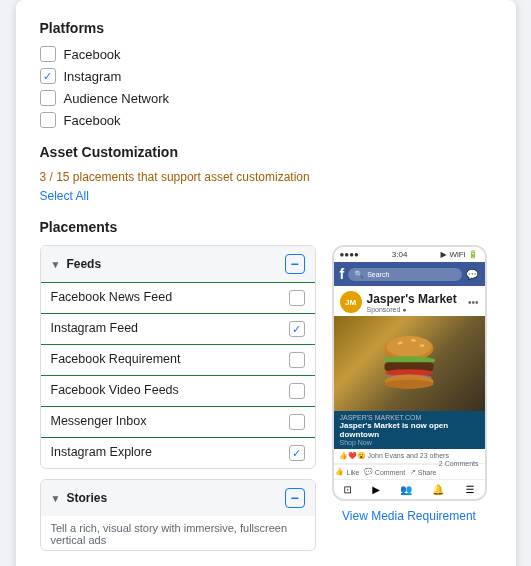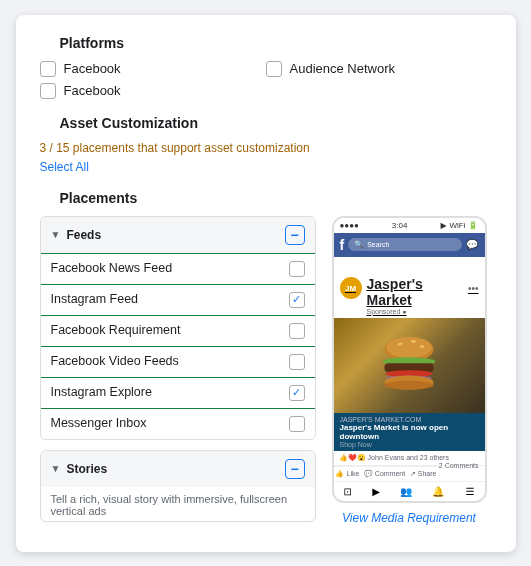--- a/index.html
+++ b/index.html
@@ -17,25 +17,24 @@
       border-radius: 8px;
       box-shadow: 0 2px 8px rgba(0,0,0,0.15);
       width: 500px;
       padding: 20px 24px;
     }
     .section-title {
       font-weight: 700;
       font-size: 14px;
       color: #1c1e21;
       margin-bottom: 10px;
-      margin-left: 20px;
     }
     .platforms-grid {
       display: grid;
-      grid-template-columns: 1fr 1fr;
+      grid-template-columns: 1fr;
       gap: 6px 0;
       margin-bottom: 16px;
     }
     .platform-item {
       display: flex;
       align-items: center;
       gap: 8px;
       color: #1c1e21;
     }
     .checkbox {
@@ -191,42 +190,40 @@
     .fb-icon-row {
       display: flex;
       gap: 4px;
       align-items: center;
     }
     .post-header {
       display: flex;
       align-items: center;
       gap: 5px;
       padding: 5px 6px 3px;
-      text-decoration: underline;
     }
     .avatar {
       width: 22px;
       height: 22px;
       border-radius: 50%;
       background: #e4a000;
       display: flex;
       align-items: center;
       justify-content: center;
       color: #fff;
       font-size: 8px;
       font-weight: 700;
     }
     .post-meta {
       flex: 1;
     }
     .post-name {
-      font-size: 14px;
+      font-size: 12px;
       font-weight: 700;
       color: #1c1e21;
-      margin-top: 14px;
     }
     .post-type {
       font-size: 7px;
       color: #606770;
     }
     .post-image {
       width: 100%;
       height: 95px;
       background: linear-gradient(135deg, #8B6914 0%, #c49a3c 30%, #6d5a2e 60%, #3a3020 100%);
       position: relative;
@@ -280,36 +277,39 @@
       border-top: 1px solid #eee;
     }
     .view-media-link {
       color: #1877f2;
       font-size: 12px;
       text-align: center;
       display: block;
       margin-top: 8px;
       cursor: pointer;
       font-weight: 500;
-      font-style: italic;
     }
   </style>
 </head>
 <body>
 
 <div class="card">
 
   <div class="section-title">Platforms</div>
   <div class="platforms-grid">
 
     <div class="platform-item">
       <div class="checkbox"></div>
       <span>Facebook</span>
     </div>
 
+    <div class="platform-item">
+      <div class="checkbox checked"></div>
+      <span>Instagram</span>
+    </div>
 
     <div class="platform-item">
       <div class="checkbox"></div>
       <span>Audience Network</span>
     </div>
 
     <div class="platform-item">
       <div class="checkbox"></div>
       <span>Facebook</span>
     </div>
@@ -345,26 +345,26 @@
         </div>
         <div class="placement-item">
           <span class="placement-label">Facebook Requirement</span>
           <div class="checkbox"></div>
         </div>
         <div class="placement-item">
           <span class="placement-label">Facebook Video Feeds</span>
           <div class="checkbox"></div>
         </div>
         <div class="placement-item">
+          <span class="placement-label">Messenger Inbox</span>
+          <div class="checkbox"></div>
+        </div>
+        <div class="placement-item">
           <span class="placement-label">Instagram Explore</span>
           <div class="checkbox checked"></div>
-        </div>
-        <div class="placement-item">
-          <span class="placement-label">Messenger Inbox</span>
-          <div class="checkbox"></div>
         </div>
       </div>
 
       <div class="placement-group">
         <div class="group-header">
           <div class="group-header-left">
             <span class="collapse-icon">▼</span>
             <span class="group-title">Stories</span>
           </div>
           <div class="minus-btn">−</div>

